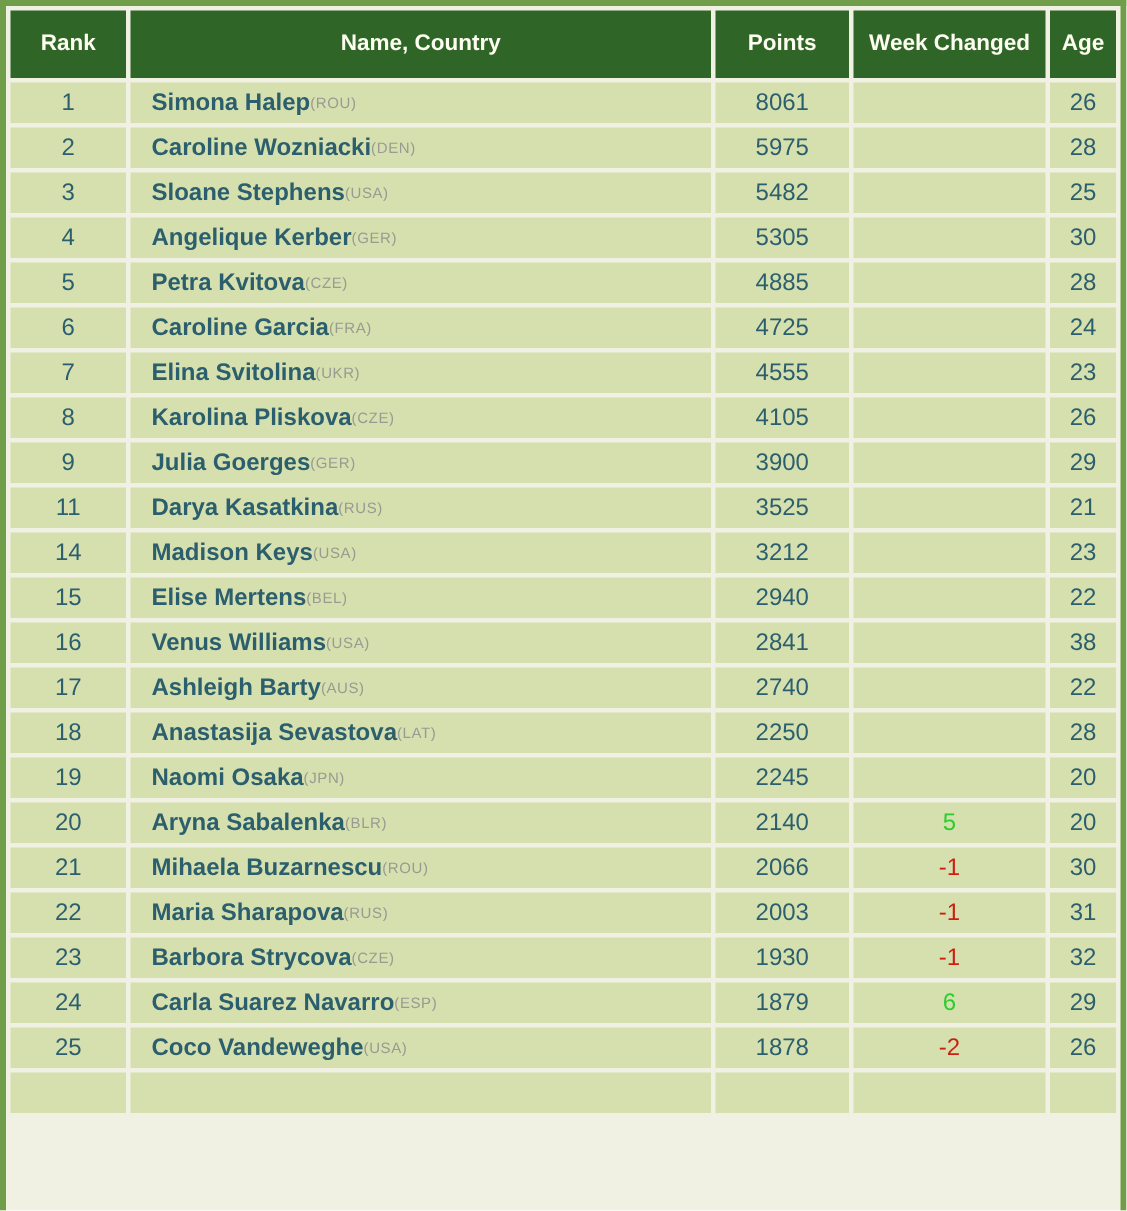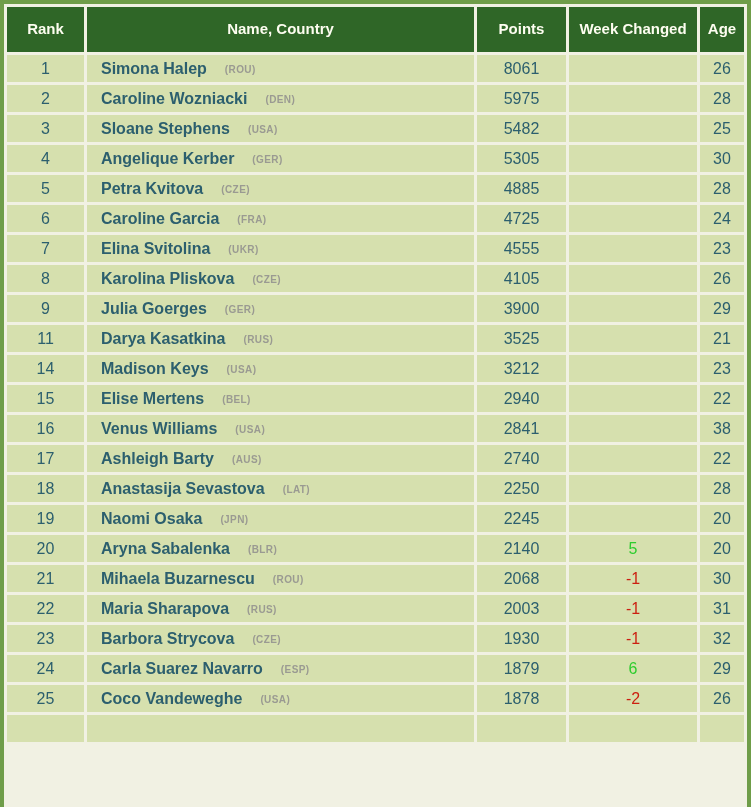--- a/index.html
+++ b/index.html
@@ -54,25 +54,25 @@
   td.name-cell {
     text-align: left;
     padding-left: 14px;
   }
   .player-name {
     font-weight: bold;
     font-size: 16px;
     color: #2c5f6e;
   }
   .country-code {
-    font-weight: bold;
+    font-weight: normal;
     font-size: 10px;
     color: #9a9a92;
     letter-spacing: 0.4px;
-    margin-left: 18px;
+    margin-left: 0;
     vertical-align: 1px;
   }
   td.week-cell.up   { color: #2ecc2e; }
   td.week-cell.down { color: #cc1f10; }
   tr.partial-row td { height: 27px; }
 </style>
 </head>
 <body>
 
 <div class="table-frame">
@@ -245,21 +245,21 @@
     </td>
     <td class="points-cell">2140</td>
     <td class="week-cell up">5</td>
     <td class="age-cell">20</td>
   </tr>
         <tr>
     <td class="rank-cell">21</td>
     <td class="name-cell">
       <span class="player-name">Mihaela Buzarnescu</span><span class="country-code">(ROU)</span>
     </td>
-    <td class="points-cell">2068</td>
+    <td class="points-cell">2066</td>
     <td class="week-cell down">-1</td>
     <td class="age-cell">30</td>
   </tr>
         <tr>
     <td class="rank-cell">22</td>
     <td class="name-cell">
       <span class="player-name">Maria Sharapova</span><span class="country-code">(RUS)</span>
     </td>
     <td class="points-cell">2003</td>
     <td class="week-cell down">-1</td>

